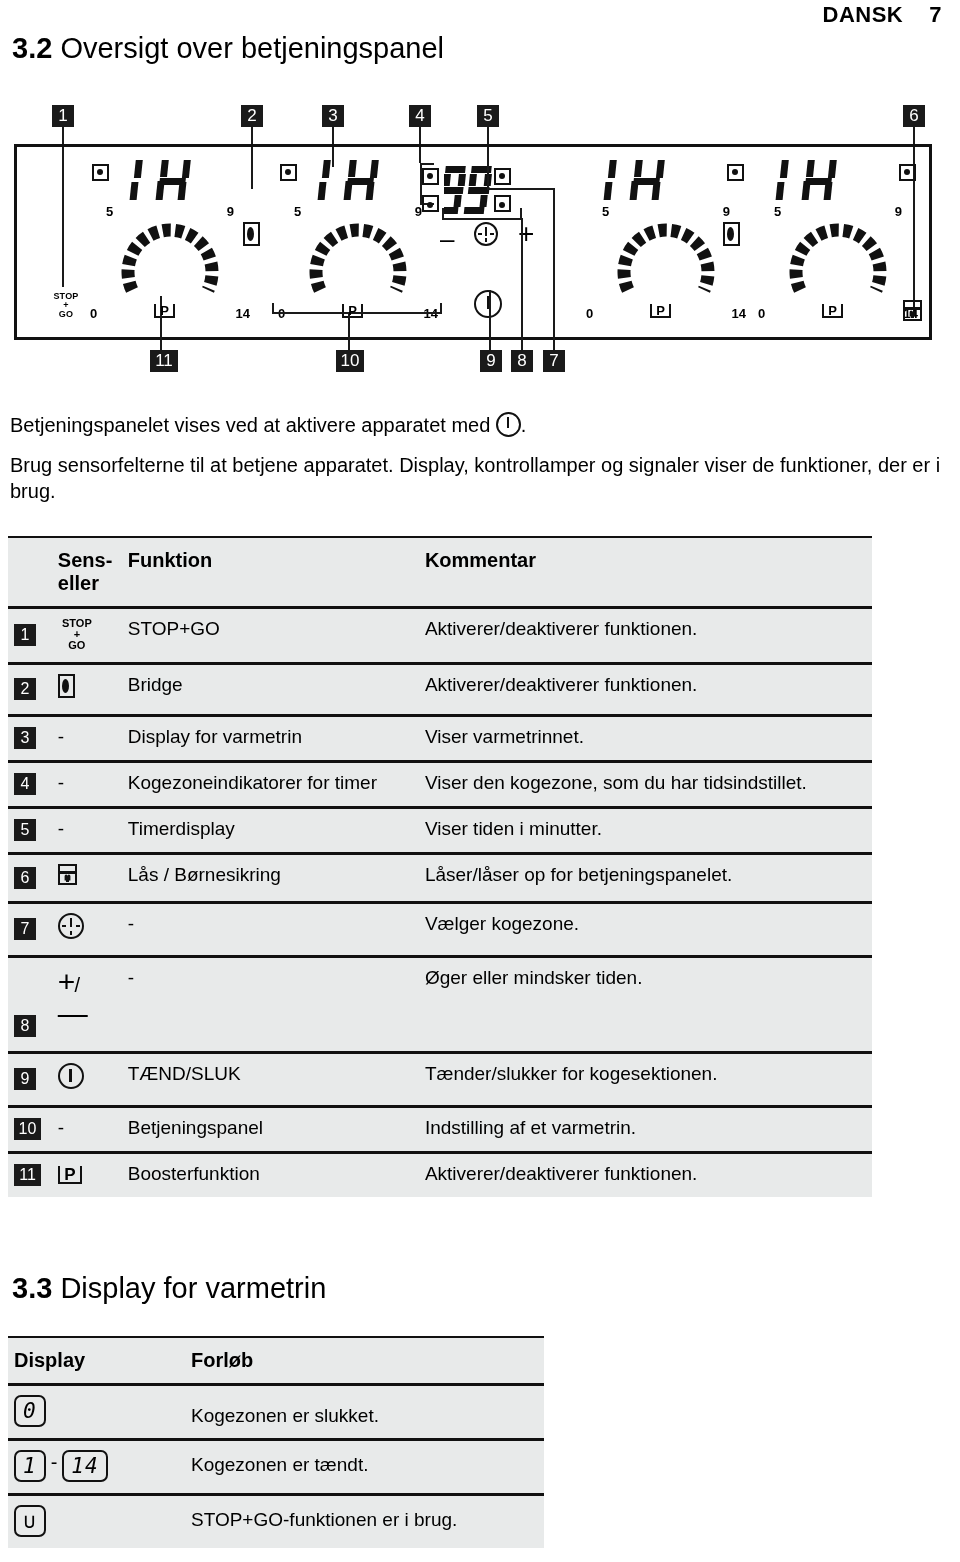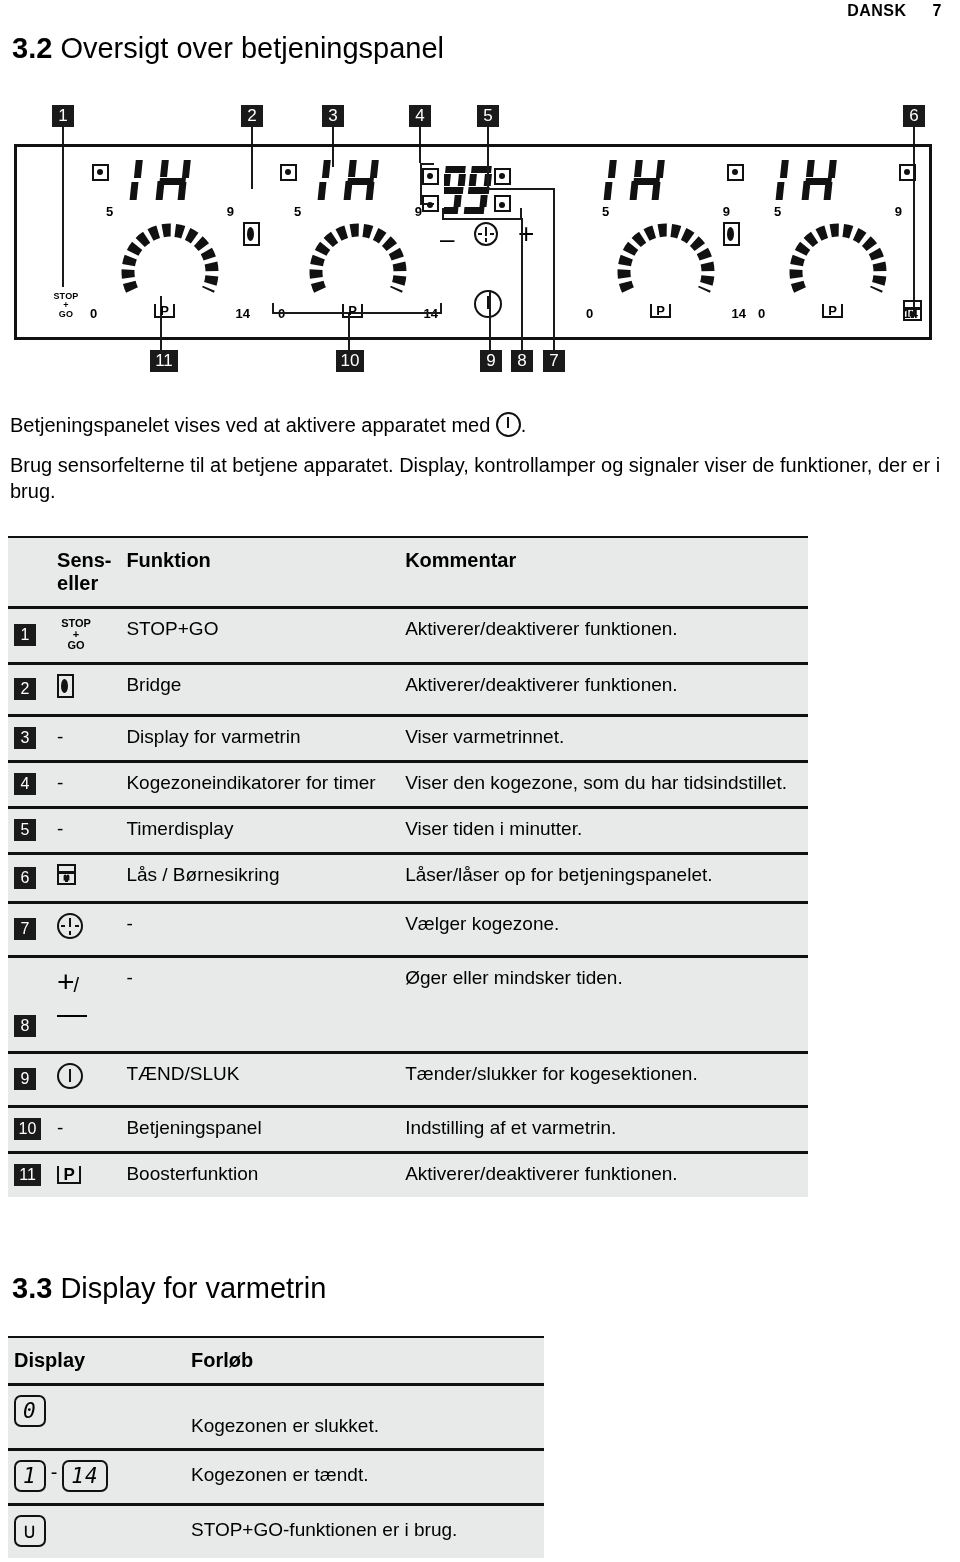--- a/index.html
+++ b/index.html
@@ -18,21 +18,21 @@
 
   
   .page-header {
     position: absolute;
     top: 2px;
     right: 18px;
     display: flex;
     align-items: flex-end;
     gap: 26px;
     font-weight: bold;
-    font-size: 16px;
+    font-size: 22px;
     letter-spacing: 0.5px;
   }
 
   
   .section-title {
     position: absolute;
     left: 12px;
     font-size: 29px;
     font-weight: normal;
     white-space: nowrap;
@@ -613,21 +613,21 @@
   </div>
 
 </div>
 
 <div class="para" id="para1">
   <span>Betjeningspanelet vises ved at aktivere apparatet med</span>
   <span class="inline-power"></span><span>.</span>
 </div>
 <div class="para" id="para2">Brug sensorfelterne til at betjene apparatet. Display, kontrollamper og signaler viser de funktioner, der er i brug.</div>
 
-<table class="tbl" style="top:536px; width:800px;">
+<table class="tbl" style="top:536px; width:864px;">
   <colgroup>
     <col class="c-num">
       <col class="c-icon">
       <col class="c-func">
       <col class="c-comm">
   </colgroup>
   <tbody>
     <tr class="hdr rule-top">
       <th></th>
       <th>
@@ -777,21 +777,21 @@
     </colgroup>
   <tbody>
     <tr class="hdr rule-top">
       <th>Display</th>
       <th>Forløb</th>
     </tr>
     <tr class="thick">
       <td>
         <span class="segbox">0</span>
       </td>
-      <td style="padding-top:29px;">Kogezonen er slukket.</td>
+      <td style="padding-top:19px;">Kogezonen er slukket.</td>
     </tr>
     <tr class="thick">
       <td>
         <span class="segbox">1</span><span class="segdash">-</span><span class="segbox">14</span>
       </td>
       <td style="padding-top:13px;">Kogezonen er tændt.</td>
     </tr>
     <tr class="thick">
       <td>
         <span class="segbox">∪</span>

